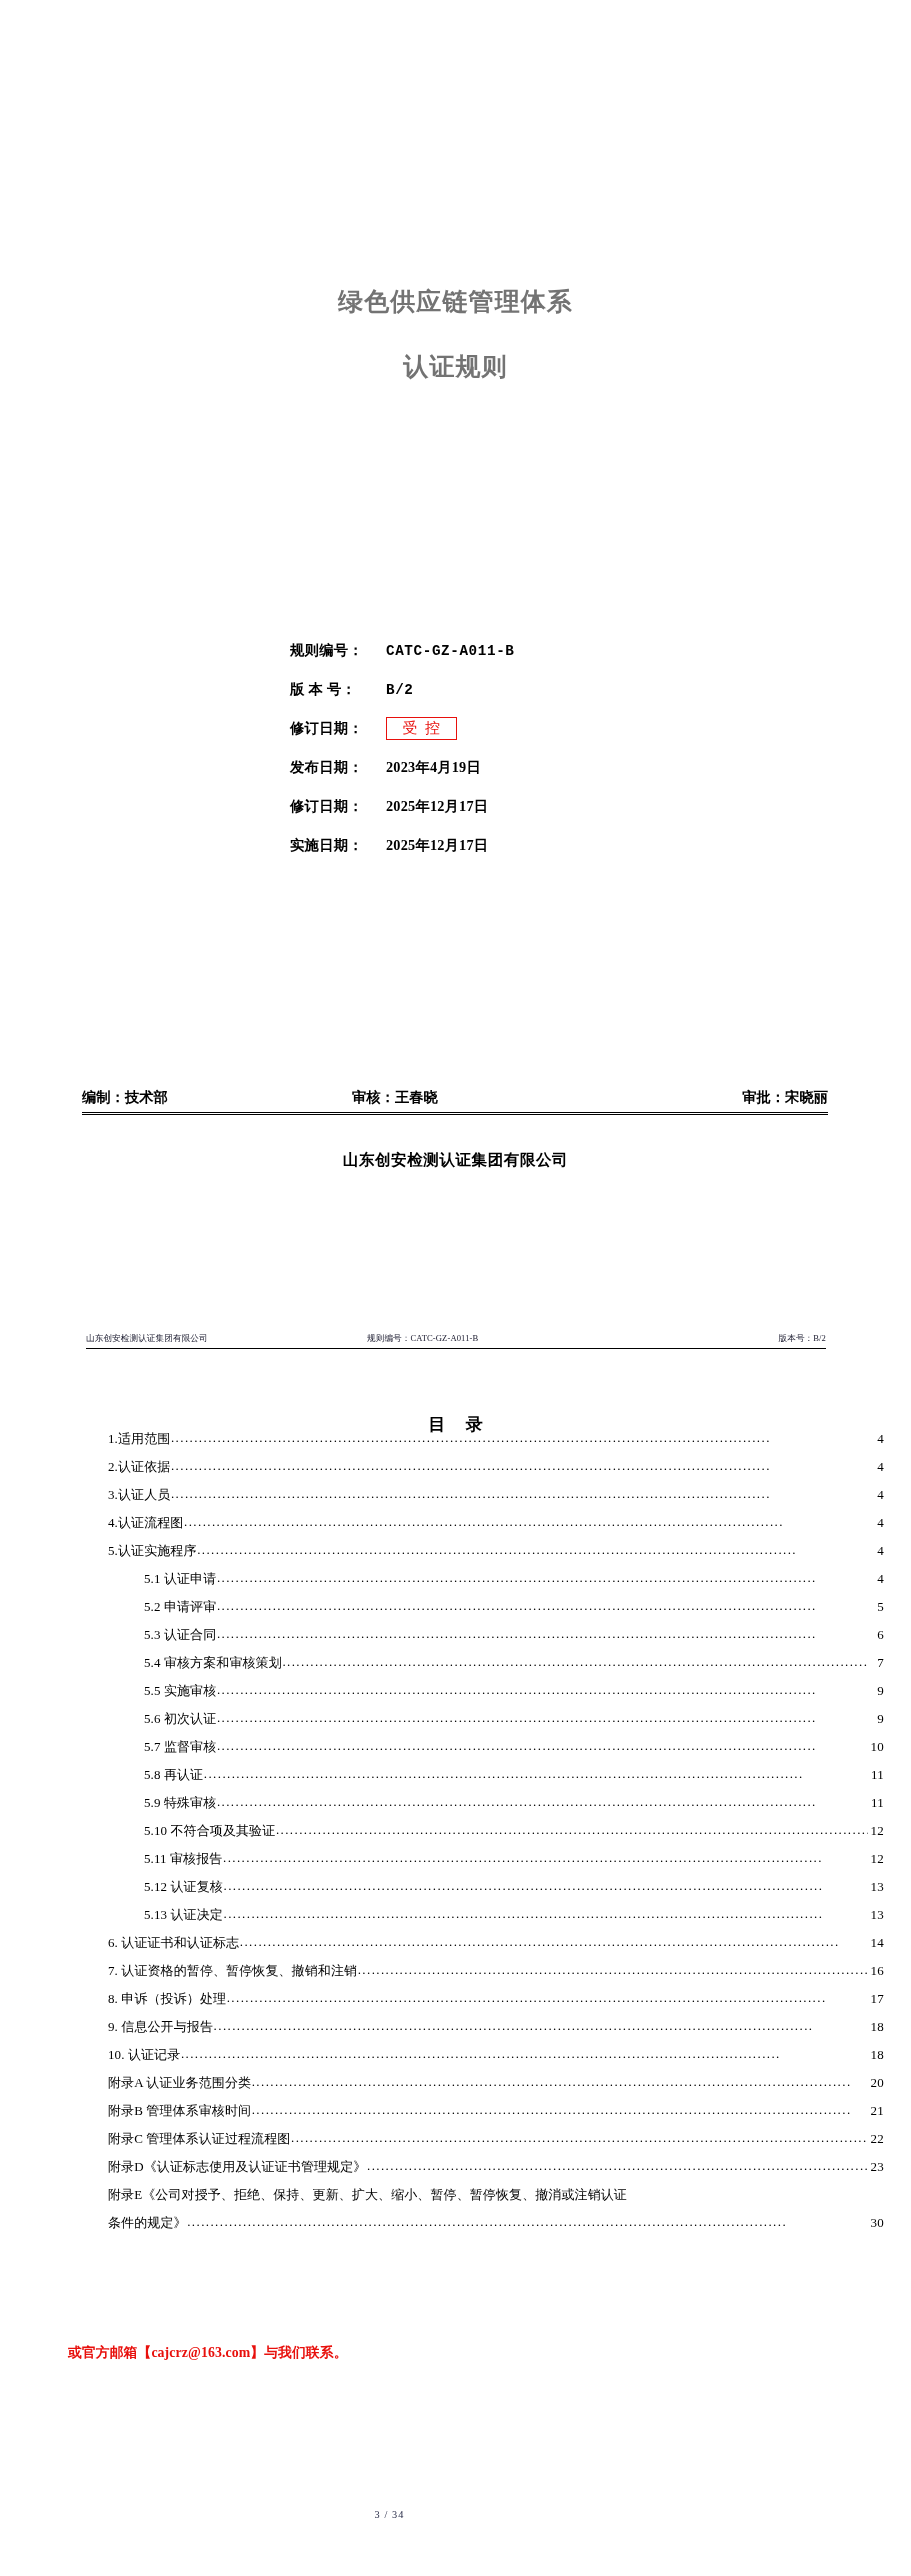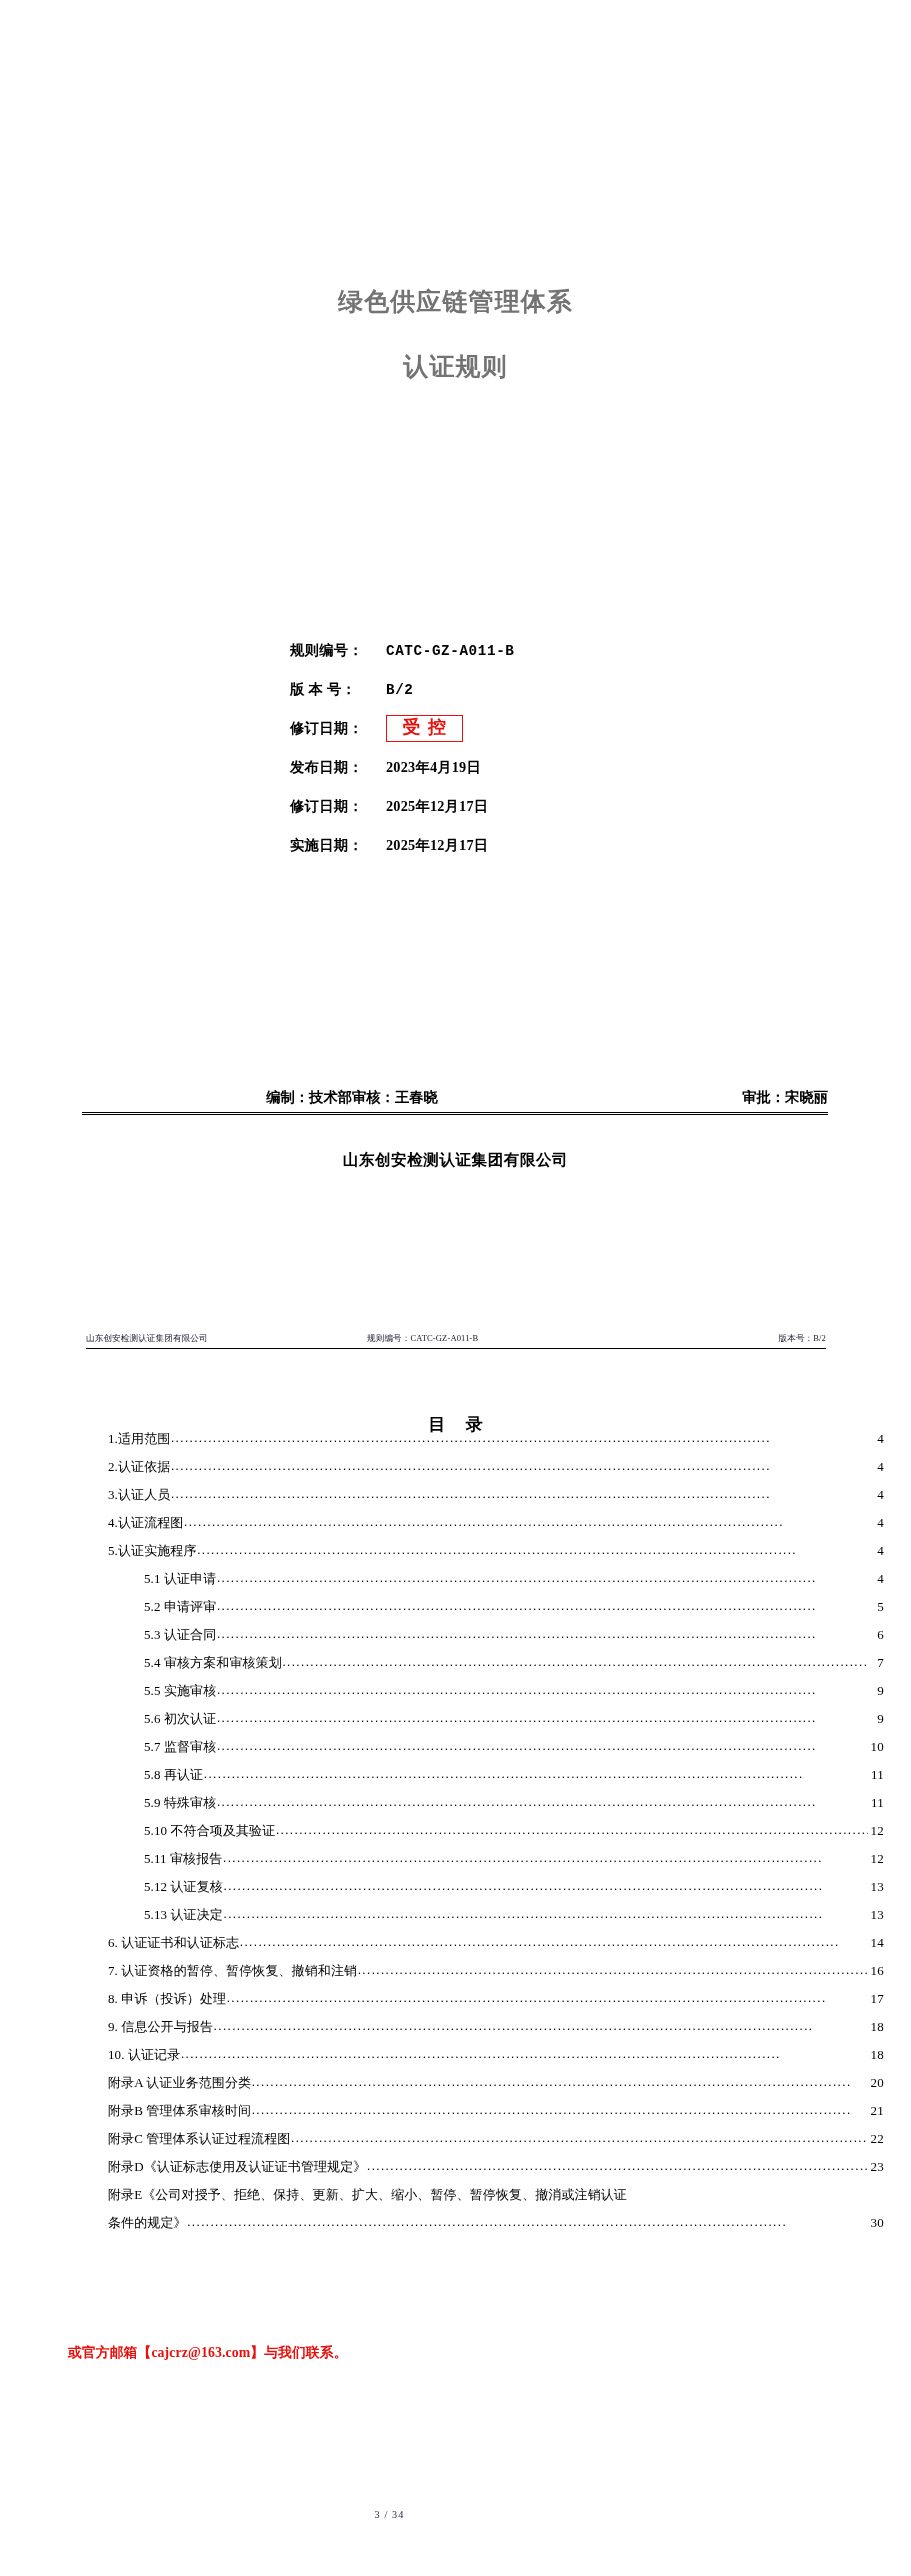--- a/index.html
+++ b/index.html
@@ -65,43 +65,43 @@
   }
   .meta-value.mono-num {
     font-family: Liberation Mono, monospace;
     letter-spacing: 0.6px;
     text-align: center;
   }
   .stamp {
     display: inline-block;
     border: 1.7px solid #e8100c;
     color: #e8100c;
-    font-weight: bold;
-    font-size: 18px;
+    font-weight: normal;
+    font-size: 15px;
     padding: 1.7px 8px 2.9px 8px;
     letter-spacing: 7.5px;
     text-indent: 7.5px;
     line-height: 1.1;
   }
 
   
   .sig-wrap {
     position: absolute;
     top: 1088px;
     left: 82px;
     width: 746px;
   }
   .sig-row {
     display: flex;
     font-size: 14.3px;
     font-weight: bold;
     padding-bottom: 5.2px;
   }
   .sig-cell { white-space: pre; }
-  .sig-cell.c1 { width: 270px; flex: 0 0 270px; text-align: right; }
+  .sig-cell.c1 { width: 270px; flex: 0 0 270px; }
   .sig-cell.c2 { width: 270px; flex: 0 0 270px; }
   .sig-cell.c3 { flex: 1 1 auto; text-align: right; }
   .sig-rule {
     border-top: 1.7px solid #000;
     border-bottom: 0.6px solid #000;
     height: 1.1px;
     width: 100%;
   }
 
   .company-line {

